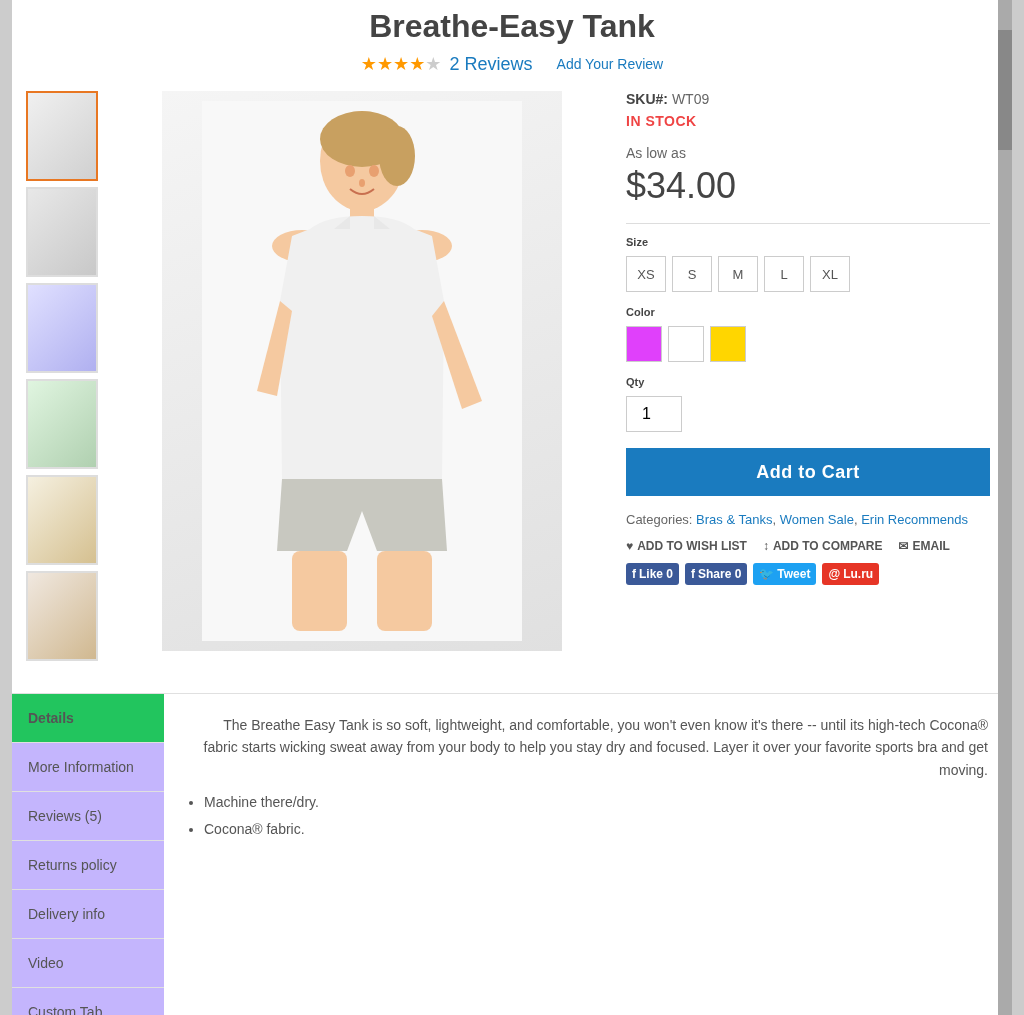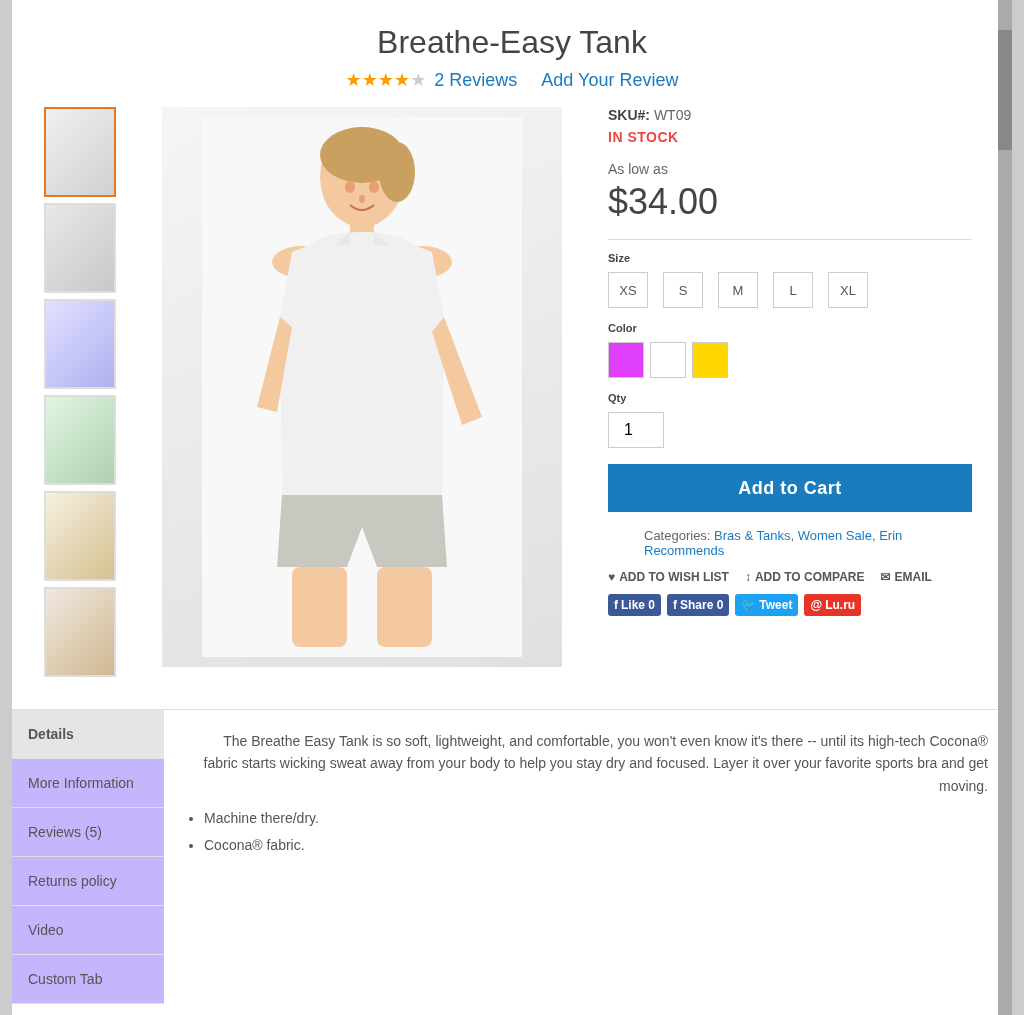--- a/index.html
+++ b/index.html
@@ -1,28 +1,28 @@
 <!DOCTYPE html>
 <html><head>
   <meta charset="utf-8">
   <style>
     * { box-sizing: border-box; margin: 0; padding: 0; }
     body { font-family: Arial, sans-serif; background: #ccc; display: flex; justify-content: center; }
     .page-wrapper { background: #fff; width: 1000px; min-height: 1015px; position: relative; }
     
     
-    .product-title { text-align: center; font-size: 32px; color: #444; font-weight: 400; padding: 24px 0 8px; }
+    .product-title { text-align: center; font-size: 32px; color: #444; font-weight: 700; padding: 8px 0 8px; }
     
     .rating-row { display: flex; align-items: center; justify-content: center; gap: 8px; margin-bottom: 16px; }
     .stars { color: #f90; font-size: 18px; }
     .review-count { color: #1a7bbf; font-size: 18px; text-decoration: none; }
-    .add-review-link { color: #1a7bbf; font-size: 18px; text-decoration: none; margin-left: 16px; }
-    
-    
-    .product-layout { display: flex; padding: 0 32px; gap: 16px; }
+    .add-review-link { color: #1a7bbf; font-size: 14px; text-decoration: none; margin-left: 16px; }
+    
+    
+    .product-layout { display: flex; padding: 0 14px; gap: 16px; }
     
     
     .thumbnails { display: flex; flex-direction: column; gap: 6px; width: 80px; flex-shrink: 0; }
     .thumb { width: 72px; height: 90px; border: 2px solid #ddd; cursor: pointer; overflow: hidden; background: #f5f5f5; display: flex; align-items: center; justify-content: center; }
     .thumb.active { border-color: #e87722; }
     
     .thumb-1 { background: linear-gradient(135deg, #f0f0f0 0%, #d0d0d0 100%); }
     .thumb-2 { background: linear-gradient(135deg, #e8e8e8 0%, #c8c8c8 100%); }
     .thumb-3 { background: linear-gradient(135deg, #e0e0ff 0%, #b0b0f0 100%); }
     .thumb-4 { background: linear-gradient(135deg, #e0f5e0 0%, #b0d0b0 100%); }
@@ -37,58 +37,58 @@
     .product-info { width: 380px; flex-shrink: 0; padding: 0 8px; }
     .sku-row { font-size: 14px; color: #666; margin-bottom: 6px; }
     .sku-label { font-weight: bold; color: #444; }
     .in-stock { font-size: 14px; font-weight: bold; color: #ef4444; margin-bottom: 16px; letter-spacing: 0.5px; }
     .as-low-as { font-size: 14px; color: #666; margin-bottom: 4px; }
     .price { font-size: 36px; color: #444; font-weight: 300; margin-bottom: 16px; }
     .divider { border: none; border-top: 1px solid #ddd; margin: 12px 0; }
     
     
     .option-label { font-size: 11px; font-weight: bold; color: #444; margin-bottom: 8px; }
-    .size-buttons { display: flex; gap: 15px; margin-bottom: 14px; }
+    .size-buttons { display: flex; gap: 6px; margin-bottom: 14px; }
     .size-btn { width: 40px; height: 36px; border: 1px solid #ccc; background: #fff; color: #555; font-size: 13px; cursor: pointer; display: flex; align-items: center; justify-content: center; }
     
     
     .color-swatches { display: flex; gap: 6px; margin-bottom: 14px; }
     .color-swatch { width: 36px; height: 36px; border: 1px solid #ccc; cursor: pointer; }
     .swatch-magenta { background: #e040fb; }
     .swatch-white { background: #fff; border: 1px solid #ccc; }
     .swatch-yellow { background: #ffd600; }
     
     
     .qty-input { width: 56px; height: 36px; border: 1px solid #ccc; text-align: center; font-size: 16px; margin-bottom: 16px; }
     
     
     .add-to-cart-btn { width: 100%; height: 48px; background: #1a7bbf; color: #fff; border: none; font-size: 18px; font-weight: bold; cursor: pointer; margin-bottom: 16px; letter-spacing: 0.5px; }
     
     
-    .categories-row { font-size: 13px; color: #666; margin-bottom: 12px; margin-left: 36px; }
+    .categories-row { font-size: 13px; color: #666; margin-bottom: 12px; }
     .cat-link { color: #1a7bbf; text-decoration: none; }
     
     
     .action-links { display: flex; align-items: center; gap: 16px; margin-bottom: 10px; font-size: 12px; color: #666; }
     .action-link { display: flex; align-items: center; gap: 4px; color: #555; text-decoration: none; font-size: 12px; font-weight: bold; cursor: pointer; }
     .heart-icon { color: #555; }
     
     
     .social-row { display: flex; gap: 6px; align-items: center; }
     .social-btn { height: 22px; border-radius: 3px; font-size: 12px; display: flex; align-items: center; padding: 0 6px; gap: 3px; cursor: pointer; color: #fff; font-weight: bold; }
     .fb-like { background: #3b5998; }
     .fb-share { background: #3b5998; }
     .tw-tweet { background: #1da1f2; }
     .luru-btn { background: #e63526; border-radius: 3px; }
     
     
     .tabs-section { display: flex; margin-top: 32px; border-top: 1px solid #e0e0e0; }
     .tabs-sidebar { width: 152px; flex-shrink: 0; }
     .tab-item { padding: 16px 16px; font-size: 14px; color: #555; cursor: pointer; border-bottom: 1px solid #e0e0e0; background: #c4b5fd; }
-    .tab-item.active { background: #e5e5e5; font-weight: bold; }
+    .tab-item.active { background: #22c55e; font-weight: bold; }
     .tab-content { flex: 1; padding: 20px 24px; font-size: 14px; color: #555; line-height: 1.6; background: #fff; }
     .tab-content p { margin-bottom: 10px; text-align: right; }
     .tab-content ul { margin: 8px 0 0 16px; }
     .tab-content li { margin-bottom: 4px; }
     
     .scrollbar-track { position: absolute; right: 0; top: 0; width: 14px; height: 100%; background: #aaa; }
     .scrollbar-thumb { position: absolute; right: 0; top: 30px; width: 14px; height: 120px; background: #888; }
   </style>
 </head>
 <body>
@@ -258,20 +258,21 @@
     </div>
   </div>
 
   <div class="tabs-section">
 
     <div class="tabs-sidebar">
       <div class="tab-item active">Details</div>
       <div class="tab-item">More Information</div>
       <div class="tab-item">Reviews (5)</div>
       <div class="tab-item">Returns policy</div>
+      <div class="tab-item">Delivery info</div>
       <div class="tab-item">Video</div>
       <div class="tab-item">Custom Tab</div>
     </div>
 
     <div class="tab-content">
       <p>The Breathe Easy Tank is so soft, lightweight, and comfortable, you won't even know it's there -- until its high-tech Cocona® fabric starts wicking sweat away from your body to help you stay dry and focused. Layer it over your favorite sports bra and get moving.</p>
       <ul>
         <li>Machine there/dry.</li>
         <li>Cocona® fabric.</li>
       </ul>

